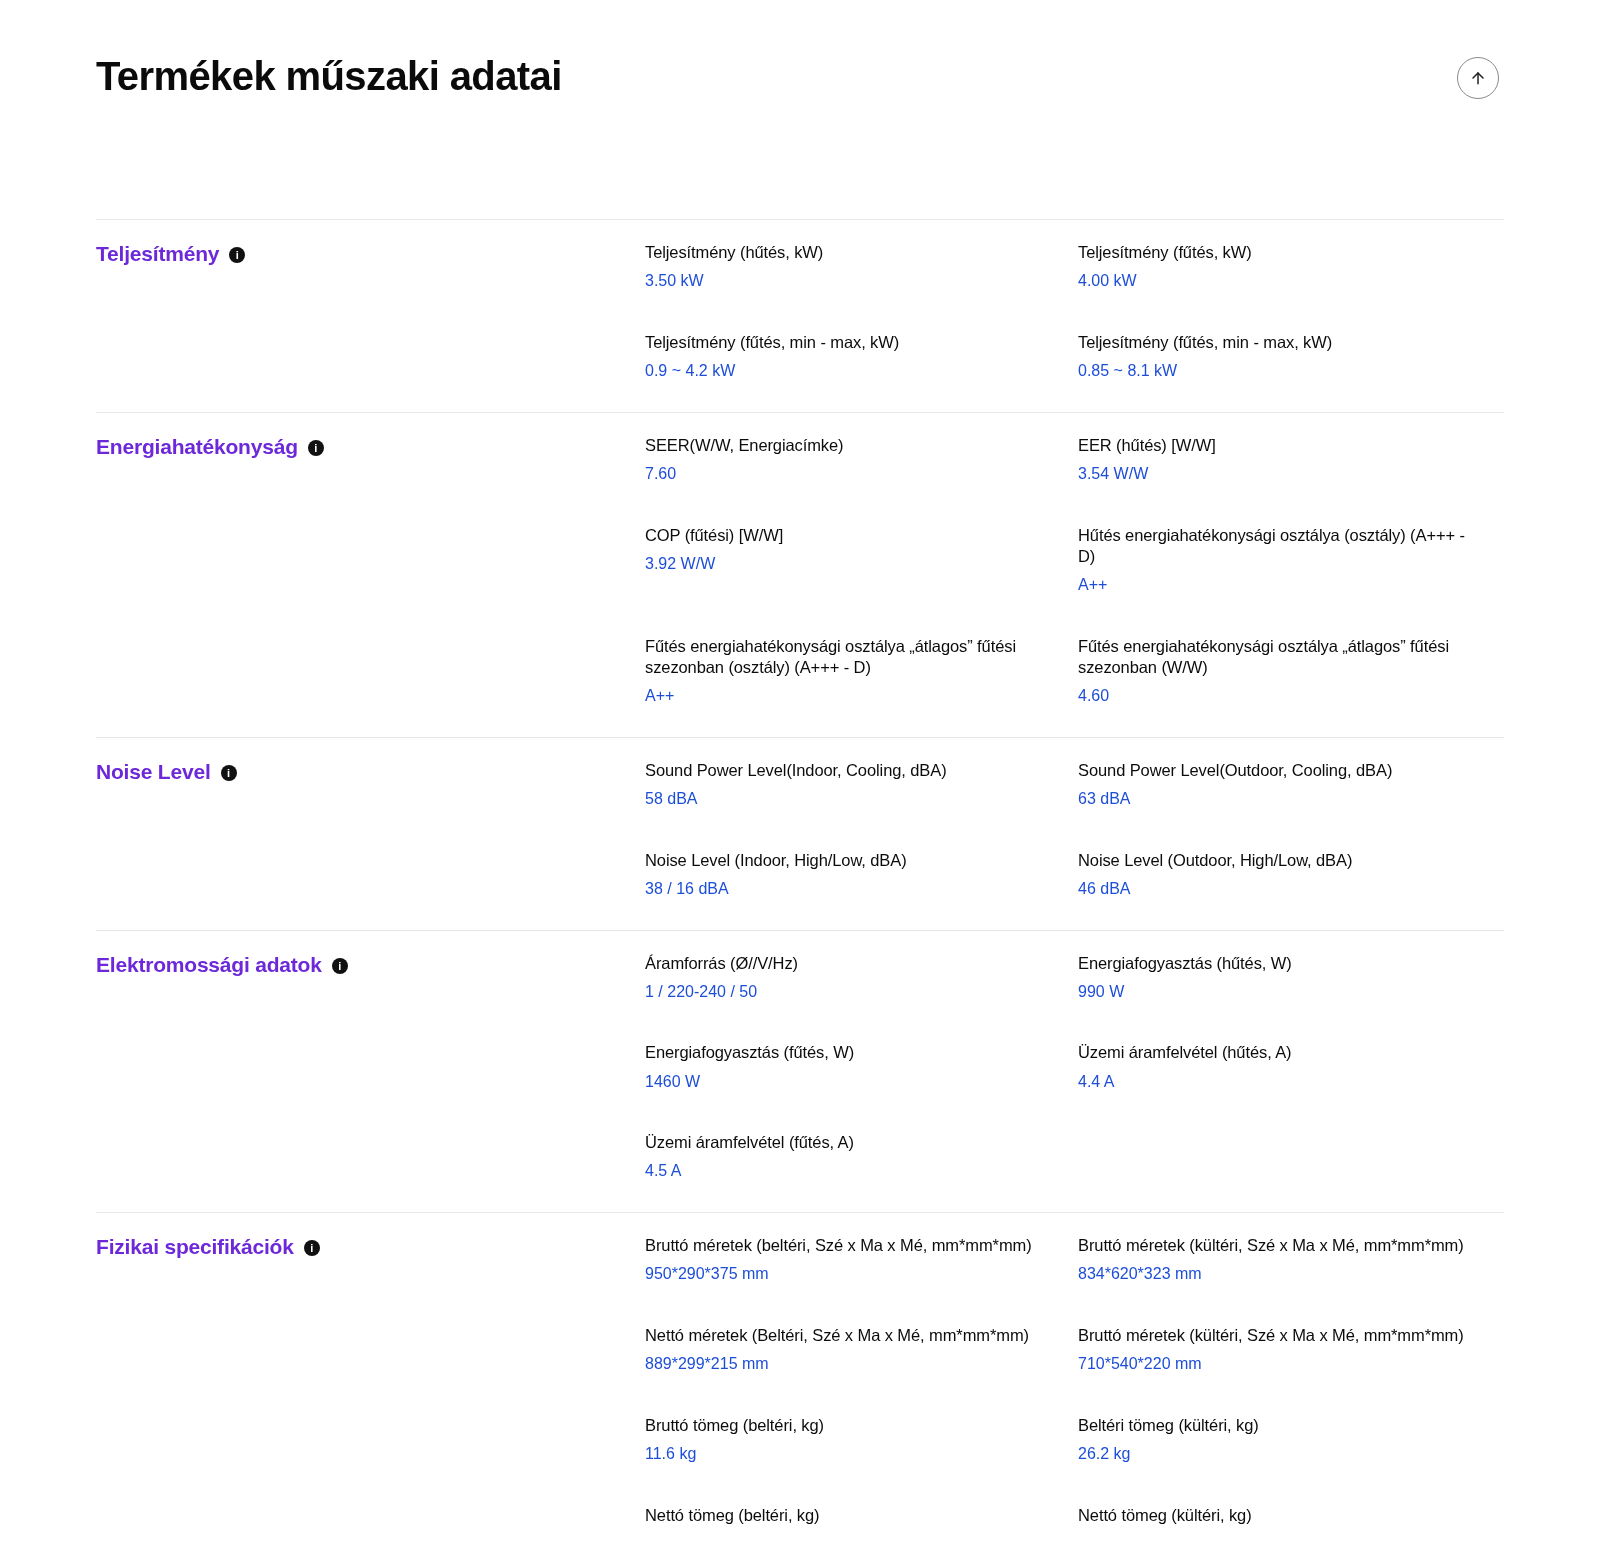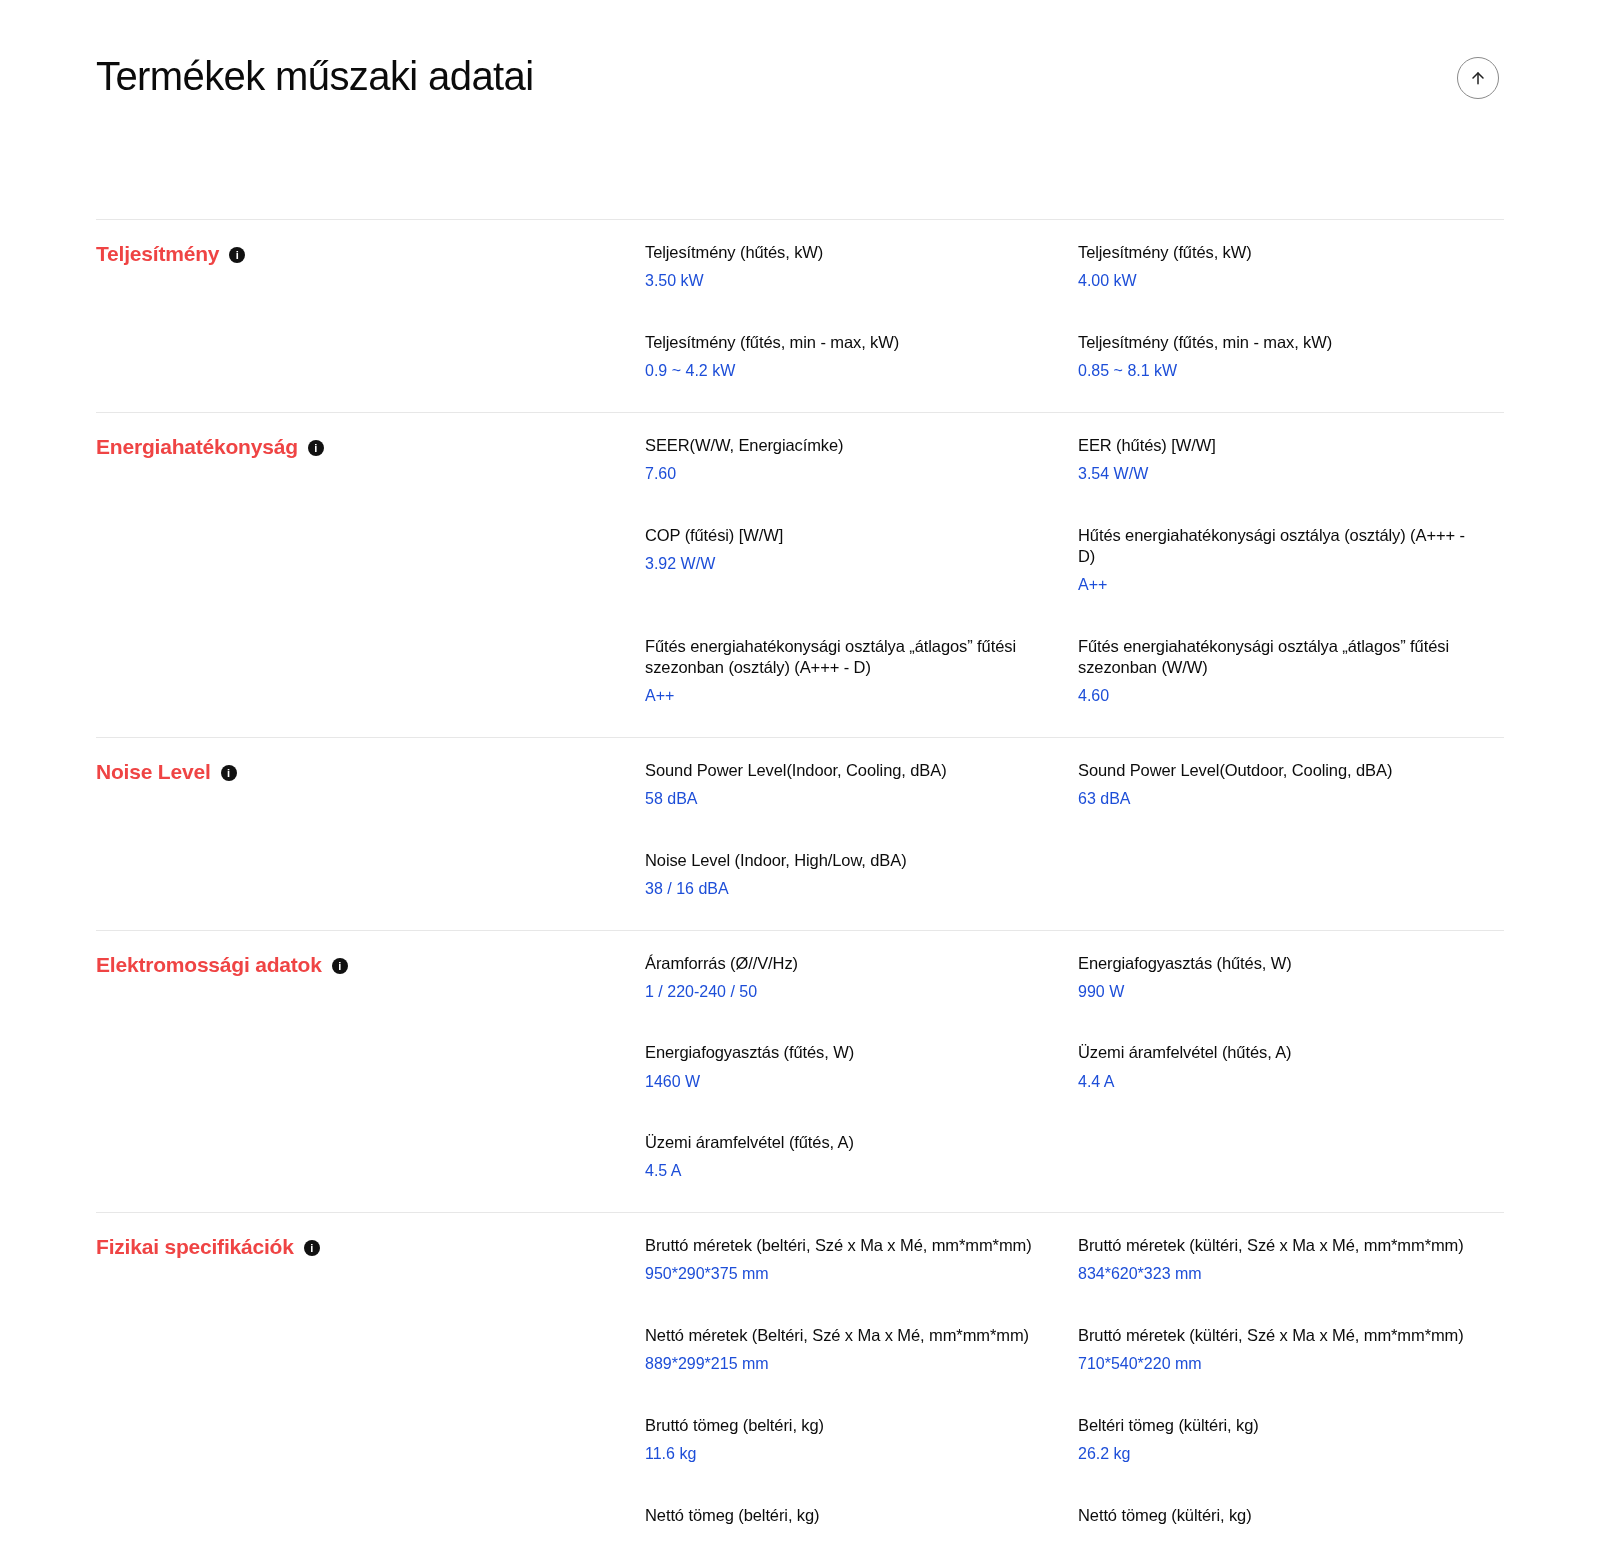--- a/index.html
+++ b/index.html
@@ -10,21 +10,21 @@
     overflow: hidden;
     font-family: "Liberation Sans", sans-serif;
     color: #0c0c0c;
     -webkit-font-smoothing: antialiased;
   }
   .container { position: relative; padding: 0 96px; }
   .page-title {
     margin: 0;
     padding-top: 54px;
     font-size: 40px;
-    font-weight: 400;
+    font-weight: 700;
     letter-spacing: -0.6px;
     color: #0b0b0b;
   }
   .back-top {
     position: absolute;
     top: 57px; right: 101px;
     width: 42px; height: 42px;
     border: 1.4px solid #8a8a8a;
     border-radius: 50%;
     background: #ffffff;
@@ -39,21 +39,21 @@
     display: flex;
     align-items: flex-start;
   }
   .section-left { flex: 0 0 549px; padding-right: 40px; }
   .section-title {
     display: inline;
     margin: 0;
     font-size: 21px;
     font-weight: 700;
     letter-spacing: -0.2px;
-    color: #ef4444;
+    color: #6d28d9;
   }
   .info-icon {
     display: inline-flex;
     width: 16px; height: 16px;
     border-radius: 50%;
     background: #111;
     color: #fff;
     font-size: 11px;
     font-weight: 700;
     font-style: normal;
@@ -180,20 +180,24 @@
           <div class="spec-cell">
             <div class="spec-label">Sound Power Level(Outdoor, Cooling, dBA)</div>
             <div class="spec-value">63 dBA</div>
           </div>
         </div>
         <div class="spec-row">
           <div class="spec-cell">
             <div class="spec-label">Noise Level (Indoor, High/Low, dBA)</div>
             <div class="spec-value">38 / 16 dBA</div>
           </div>
+          <div class="spec-cell">
+            <div class="spec-label">Noise Level (Outdoor, High/Low, dBA)</div>
+            <div class="spec-value">46 dBA</div>
+          </div>
         </div>
       </div>
     </section>
 
     <section class="section">
       <div class="section-left">
         <h2 class="section-title">Elektromossági adatok</h2><span class="info-icon">i</span>
       </div>
       <div class="section-rows">
         <div class="spec-row">

